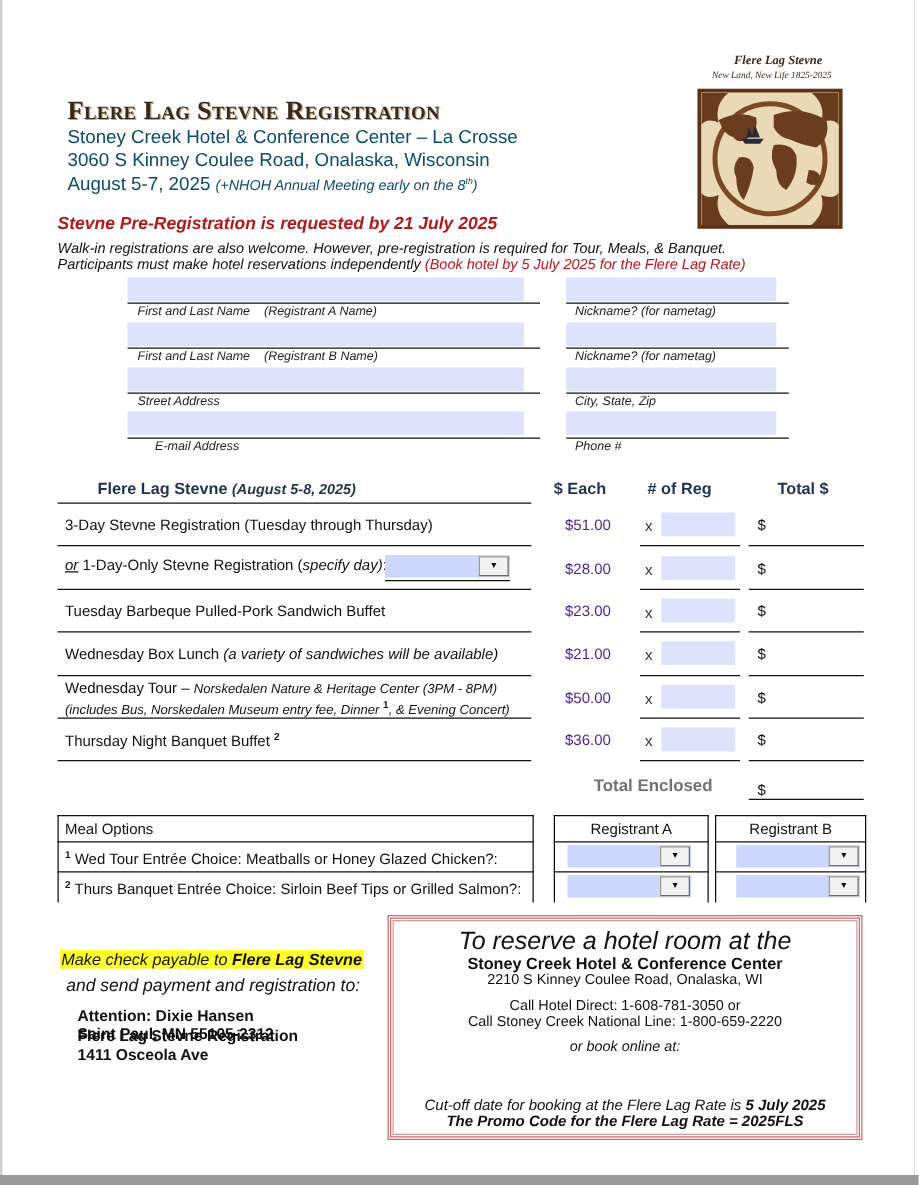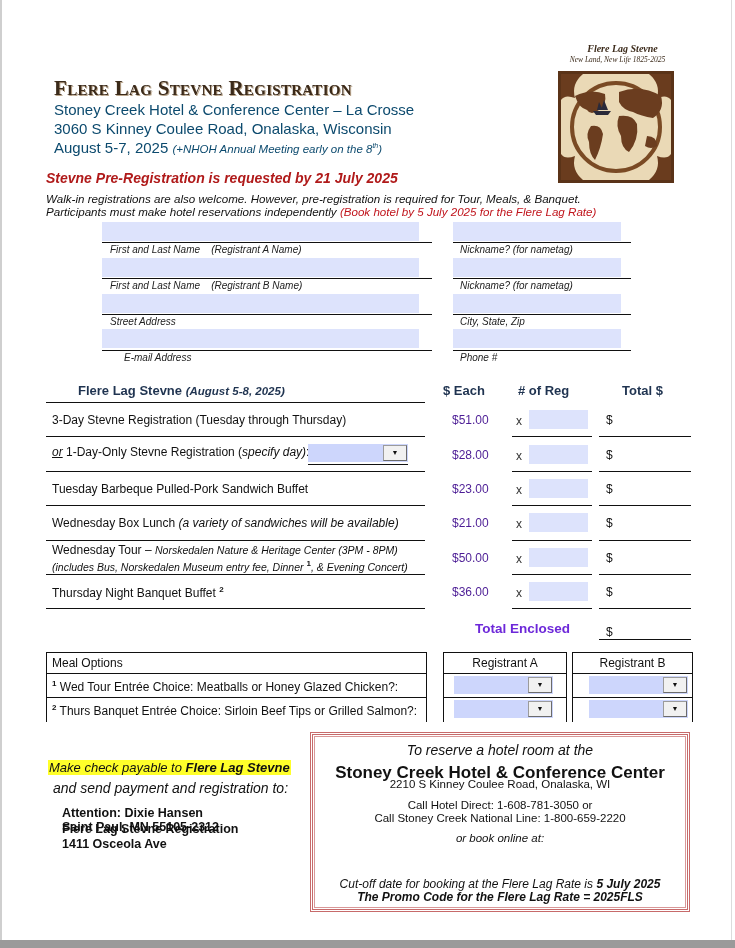--- a/index.html
+++ b/index.html
@@ -42,38 +42,38 @@
     .row-label .small { font-size: 10.5px; font-style: italic; }
     .row-label sup { font-size: 8px; font-weight: bold; }
     .price { position: absolute; left: 452px; font-size: 12px; color: #4c1d95; }
     .times { position: absolute; left: 516px; font-size: 12px; color: #333; }
     .qty { position: absolute; left: 529px; width: 59px; height: 19px; background: #dde3fc; }
     .dollar { position: absolute; left: 606px; font-size: 12px; color: #111; }
 
     .select { position: absolute; height: 18px; background: #cdd6fc; }
     .select .btn { position: absolute; right: 1px; top: 1px; width: 24px; height: 16px; background: #f1f1f1; border: 1px solid #9b9b9b; border-right-color: #6b6b6b; border-bottom-color: #6b6b6b; font-size: 7px; line-height: 14px; text-align: center; color: #111; }
 
-    .total-label { position: absolute; left: 475px; top: 621px; font-size: 13.5px; font-weight: bold; color: #6d28d9; }
+    .total-label { position: absolute; left: 475px; top: 621px; font-size: 13.5px; font-weight: bold; color: #737373; }
 
     
     .box { position: absolute; border: 1px solid #111; }
     .cell-text { position: absolute; font-size: 12px; color: #111; white-space: nowrap; }
     .cell-text sup { font-size: 8px; font-weight: bold; }
 
     
     .pay-hl { position: absolute; left: 48px; top: 760px; background: #ffff2a; font-size: 13px; font-style: italic; color: #111; padding: 0 1px; white-space: nowrap; }
     .pay-hl b { font-weight: bold; }
     .pay-2 { position: absolute; left: 53px; top: 780px; font-size: 14px; font-style: italic; color: #111; }
     .addr { position: absolute; left: 62px; font-size: 12.5px; font-weight: bold; color: #111; }
 
     
     .hotel { position: absolute; left: 310px; top: 732px; width: 380px; height: 180px; border: 3px double #c76a6a; outline: 1px solid #d89898; outline-offset: -5px; text-align: center; color: #111; }
     .hl { position: absolute; left: 0; width: 100%; text-align: center; white-space: nowrap; }
-    .h-intro { top: 7px; font-size: 14px; font-style: italic; }
-    .h-name { top: 28px; font-size: 17px; font-weight: bold; }
+    .h-intro { top: 7px; font-size: 20px; font-style: italic; }
+    .h-name { top: 28px; font-size: 13px; font-weight: bold; }
     .h-addr { top: 43px; font-size: 11.5px; }
     .h-call1 { top: 64px; font-size: 11.5px; }
     .h-call2 { top: 77px; font-size: 11.5px; }
     .h-online { top: 97px; font-size: 11.5px; font-style: italic; }
     .h-link { top: 104px; font-size: 11.5px; color: #1b2fbf; text-decoration: underline; }
     .h-rate { top: 126px; font-size: 12px; font-style: italic; }
     .h-cutoff { top: 142px; font-size: 12px; font-style: italic; }
     .h-cutoff b { font-weight: bold; }
     .h-promo { top: 155px; font-size: 12px; font-style: italic; font-weight: bold; }
   </style>

